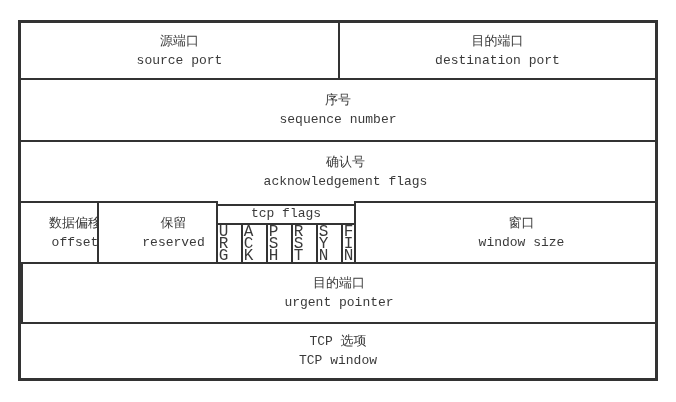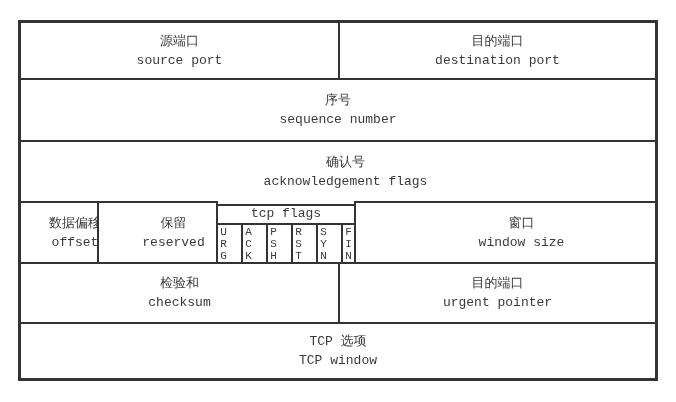--- a/index.html
+++ b/index.html
@@ -101,21 +101,21 @@
     box-sizing: border-box;
     display: flex;
     align-items: center;
     justify-content: center;
     overflow: hidden;
   }
   .flag-cell + .flag-cell { border-left: 2px solid var(--border); margin-left: 12px; }
   .flag-letters {
     width: 11px;
     word-break: break-all;
-    font-size: 11px;
+    font-size: 16px;
     line-height: 12px;
     text-align: center;
   }
 </style>
 </head>
 <body>
 
 <div class="page">
   <div class="diagram">
 
@@ -178,24 +178,20 @@
           </div>
         </div>
       </div>
       <div class="cell col-window bl">
         <div class="zh">窗口</div>
         <div class="en">window size</div>
       </div>
     </div>
 
     <div class="row r5 bt">
-      <div class="cell half">
-        <div class="zh">检验和</div>
-        <div class="en">checksum</div>
-      </div>
       <div class="cell half2 bl">
         <div class="zh">目的端口</div>
         <div class="en">urgent pointer</div>
       </div>
     </div>
 
     <div class="row r6 bt">
       <div class="cell">
         <div class="zh">TCP 选项</div>
         <div class="en">TCP window</div>

